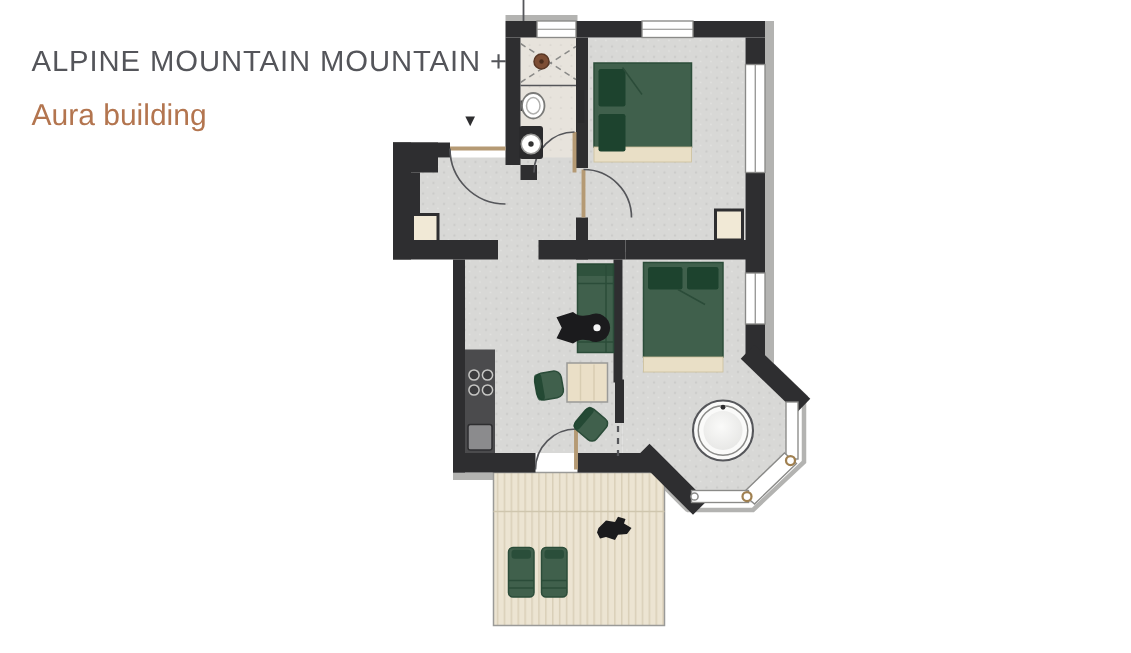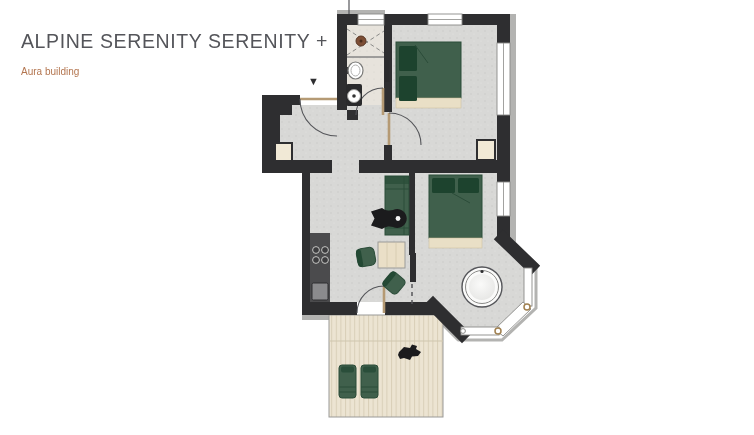--- a/index.html
+++ b/index.html
@@ -9,40 +9,40 @@
     --counter:#4b4b4d; --ext:#b3b3b1; --line:#55565a; --brass:#a08050;
     --door:#b59a74; --title:#54555a; --subtitle:#b3754f; --blob:#1b1b1d;
   }
   html,body{margin:0;padding:0;}
   body{width:754px;height:435px;background:#ffffff;overflow:hidden;
        font-family:"Liberation Sans", sans-serif;}
   .stage{position:relative;width:754px;height:435px;}
   .header{position:absolute;left:21px;top:30px;}
   .header h1{margin:0;font-size:19.5px;font-weight:400;letter-spacing:0.6px;
              color:var(--title);}
-  .header .subtitle{margin-top:13px;font-size:10px;color:var(--subtitle);}
+  .header .subtitle{margin-top:13px;font-size:20px;color:var(--subtitle);}
   .marker{position:absolute;left:308px;top:76px;font-size:11px;color:var(--wall);
           line-height:1;}
   svg{position:absolute;left:0;top:0;}
   .wall{fill:var(--wall);}
   .wallline{stroke:var(--wall);stroke-width:13;stroke-linecap:square;}
   .win{fill:#ffffff;stroke:#8a8a88;stroke-width:0.9;}
   .winline{stroke:#8a8a88;stroke-width:0.8;}
   .arc{fill:none;stroke:var(--line);stroke-width:1.1;}
   .leaf{stroke:var(--door);stroke-width:2.6;}
   .extline{stroke:var(--ext);fill:none;}
   .seam{stroke:var(--green-stroke);stroke-width:1;}
 </style>
 </head>
 <body>
 
 <div class="stage">
 
   <div class="header">
-    <h1>ALPINE SERENITY SERENITY +</h1>
+    <h1>ALPINE MOUNTAIN MOUNTAIN +</h1>
     <div class="subtitle">Aura building</div>
   </div>
 
   <div class="marker">▼</div>
 
   <svg width="754" height="435" viewBox="0 0 754 435">
     <defs>
       <pattern id="floorpat" width="7" height="7" patternUnits="userSpaceOnUse">
         <rect width="7" height="7" fill="var(--floor)"></rect>
         <circle cx="2" cy="3" r="0.7" fill="#00000012"></circle>

